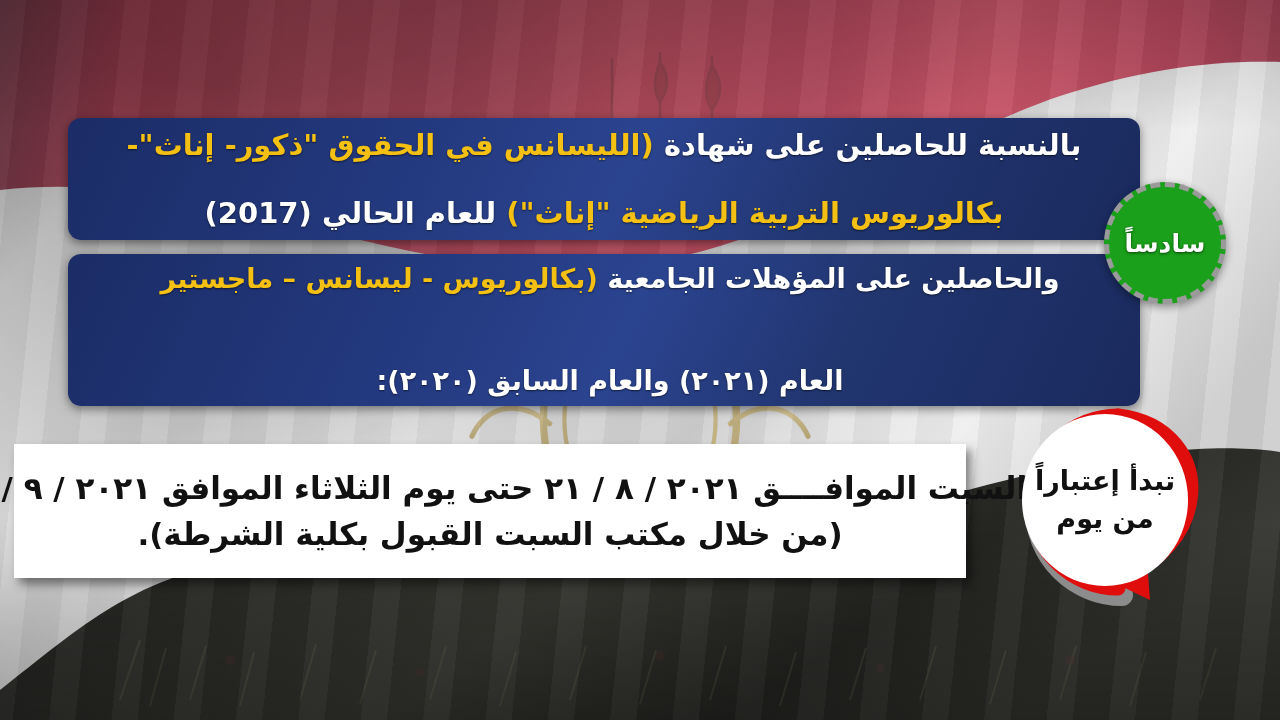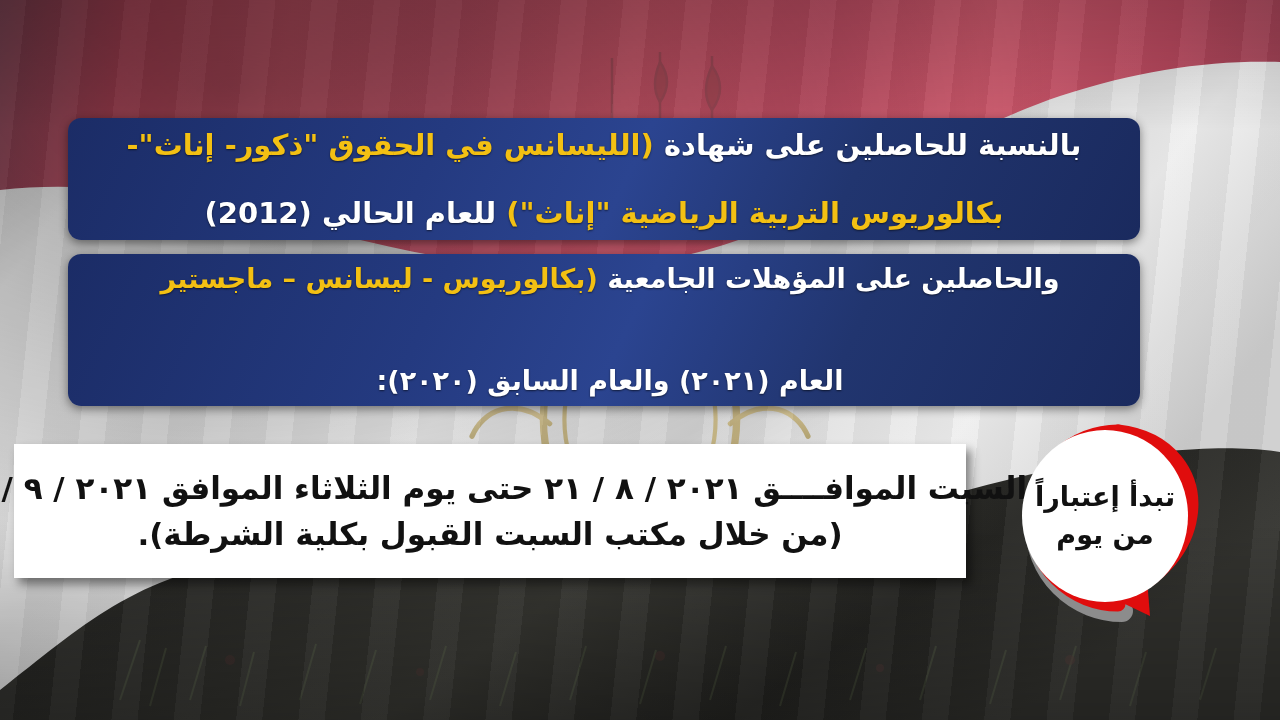--- a/index.html
+++ b/index.html
@@ -116,21 +116,21 @@
   #sixth-badge .badge-text {
     color: #ffffff;
     font-size: 25px;
     font-weight: 700;
     text-shadow: 0 1px 3px rgba(0,0,0,.6);
   }
 
   
   #start-callout {
     position: absolute;
-    left: 1000px; top: 416px;
+    left: 1000px; top: 400px;
     width: 214px; height: 214px;
   }
   #start-callout svg { position: absolute; inset: 0; }
   #start-callout .circle-body {
     position: absolute;
     left: 22px; top: 14px;
     width: 166px; height: 172px;
     border-radius: 50%;
     background: #ffffff;
     display: flex; flex-direction: column;
@@ -226,33 +226,36 @@
         <path d="M712,66 q16,22 0,44 q-12,-18 0,-44Z"></path>
       </g>
     </svg>
 
     <div class="bg-sheen"></div>
     <div class="bg-shadow"></div>
   </div>
 
   <div id="box-one" class="nav-box">
     <div class="nav-line"><span>بالنسبة للحاصلين على شهادة </span><span class="hl">(الليسانس في الحقوق "ذكور- إناث"-</span></div>
-    <div class="nav-line"><span class="hl">بكالوريوس التربية الرياضية "إناث")</span><span> للعام الحالي (2012)</span></div>
+    <div class="nav-line"><span class="hl">بكالوريوس التربية الرياضية "إناث")</span><span> للعام الحالي (2017)</span></div>
   </div>
 
   <div id="box-two" class="nav-box">
     <div class="nav-line"><span>والحاصلين على المؤهلات الجامعية </span><span class="hl">(بكالوريوس -  ليسانس – ماجستير</span></div>
     <div class="nav-line"><span>العام (٢٠٢١) والعام السابق (٢٠٢٠):</span></div>
   </div>
 
   <div id="date-box">
     <div class="date-line">السبت الموافــــق ٢٠٢١ / ٨ / ٢١ حتى يوم الثلاثاء الموافق ٢٠٢١ / ٩ / ٢١</div>
     <div class="date-line">(من خلال مكتب السبت القبول بكلية الشرطة).</div>
   </div>
 
+  <div id="sixth-badge">
+    <span class="badge-text">سادساً</span>
+  </div>
 
   <div id="start-callout">
     <svg viewBox="0 0 214 214">
 
       <path d="M118,16 A86,86 0 1 0 118,188" fill="none" stroke="#8c8c8c" stroke-width="22" stroke-linecap="round" transform="translate(4,7)"></path>
 
       <path d="M118,16 A86,86 0 1 0 118,188" fill="none" stroke="#e00d0d" stroke-width="15" stroke-linecap="round"></path>
 
       <path d="M118,16 C170,22 196,60 190,100 C185,134 160,160 128,176" fill="none" stroke="#e00d0d" stroke-width="15" stroke-linecap="round"></path>
 

